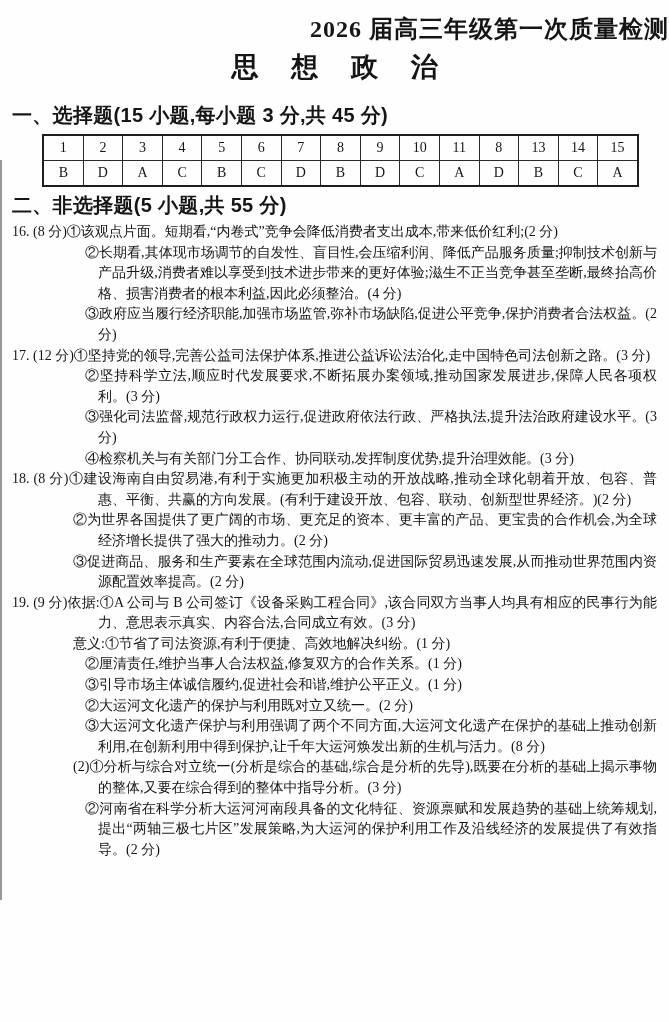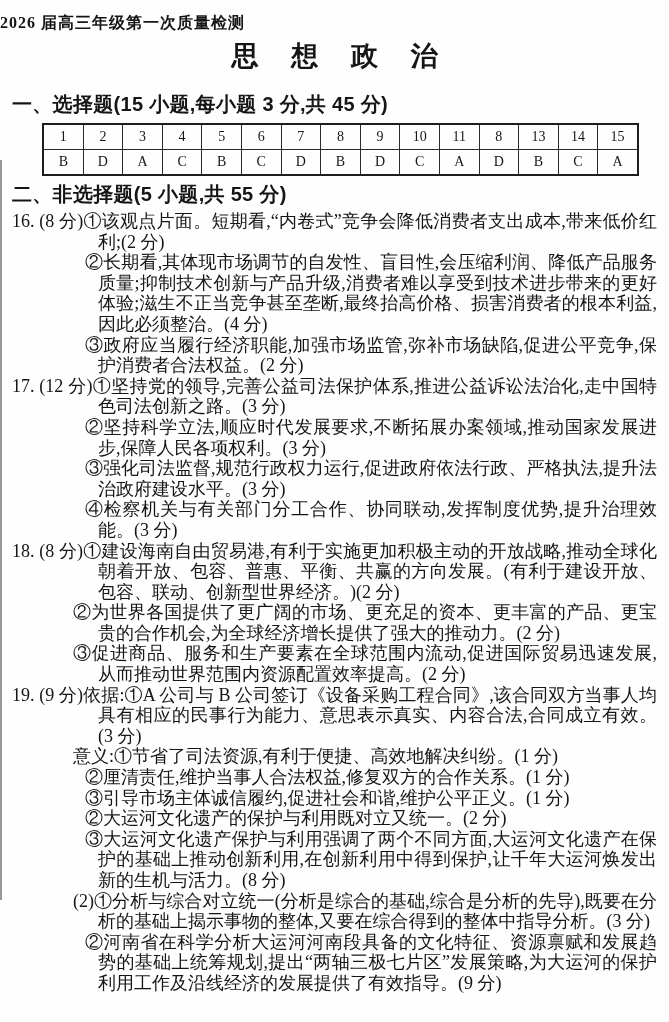--- a/index.html
+++ b/index.html
@@ -17,22 +17,22 @@
   }
   .scan-edge {
     position: absolute;
     left: 0; top: 160px;
     width: 2px; height: 740px;
     background: #444;
     opacity: .55;
   }
   .doc-title {
     margin: 0;
-    text-align: left;
-    font-size: 16px;
+    text-align: right;
+    font-size: 24px;
     font-weight: bold;
     letter-spacing: 1px;
   }
   .doc-subtitle {
     margin: 4px 0 0 0;
     text-align: center;
     font-size: 27px;
     font-weight: bold;
     word-spacing: 26px;
     font-family: Liberation Serif, serif;
@@ -55,21 +55,21 @@
     width: 38.6px;
     height: 24px;
     text-align: center;
     vertical-align: middle;
     font-size: 14px;
     border: 1px solid #2a2a2a;
     padding: 0;
   }
   .answers-body {
     margin: 3px 12px 0 12px;
-    font-size: 18px;
+    font-size: 14px;
     line-height: 20.6px;
     text-align: justify;
   }
   .para { margin: 0; }
   .p-q  { padding-left: 86px; text-indent: -86px; }  
   .p-i1 { padding-left: 86px; text-indent: -13px; }  
   .p-i2 { padding-left: 86px; text-indent: -25px; }  
 </style>
 </head>
 <body>
@@ -143,16 +143,16 @@
       <div>
         <div class="para p-q">19. (9 分)依据:①A 公司与 B 公司签订《设备采购工程合同》,该合同双方当事人均具有相应的民事行为能力、意思表示真实、内容合法,合同成立有效。(3 分)</div>
         <div class="para p-i2">意义:①节省了司法资源,有利于便捷、高效地解决纠纷。(1 分)</div>
         <div class="para p-i1">②厘清责任,维护当事人合法权益,修复双方的合作关系。(1 分)</div>
         <div class="para p-i1">③引导市场主体诚信履约,促进社会和谐,维护公平正义。(1 分)</div>
       </div>
       <div>
         <div class="para p-i1">②大运河文化遗产的保护与利用既对立又统一。(2 分)</div>
         <div class="para p-i1">③大运河文化遗产保护与利用强调了两个不同方面,大运河文化遗产在保护的基础上推动创新利用,在创新利用中得到保护,让千年大运河焕发出新的生机与活力。(8 分)</div>
         <div class="para p-i2">(2)①分析与综合对立统一(分析是综合的基础,综合是分析的先导),既要在分析的基础上揭示事物的整体,又要在综合得到的整体中指导分析。(3 分)</div>
-        <div class="para p-i1">②河南省在科学分析大运河河南段具备的文化特征、资源禀赋和发展趋势的基础上统筹规划,提出“两轴三极七片区”发展策略,为大运河的保护利用工作及沿线经济的发展提供了有效指导。(9 分)</div>
+        <div class="para p-i1">②河南省在科学分析大运河河南段具备的文化特征、资源禀赋和发展趋势的基础上统筹规划,提出“两轴三极七片区”发展策略,为大运河的保护利用工作及沿线经济的发展提供了有效指导。(2 分)</div>
       </div>
     </div>
 </div>
 
 </body></html>

